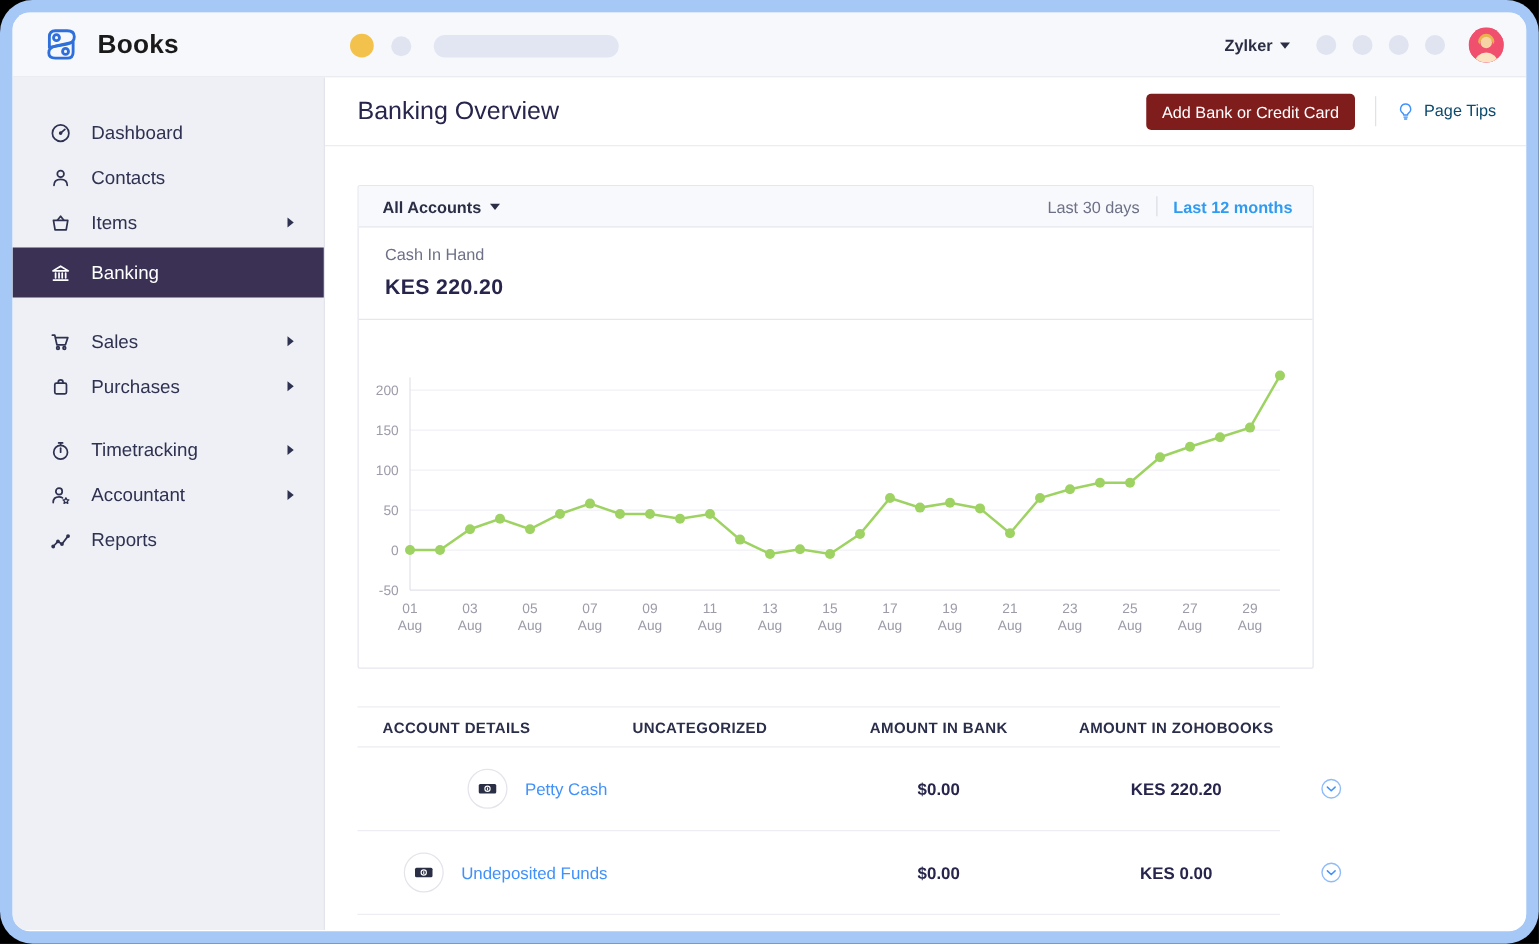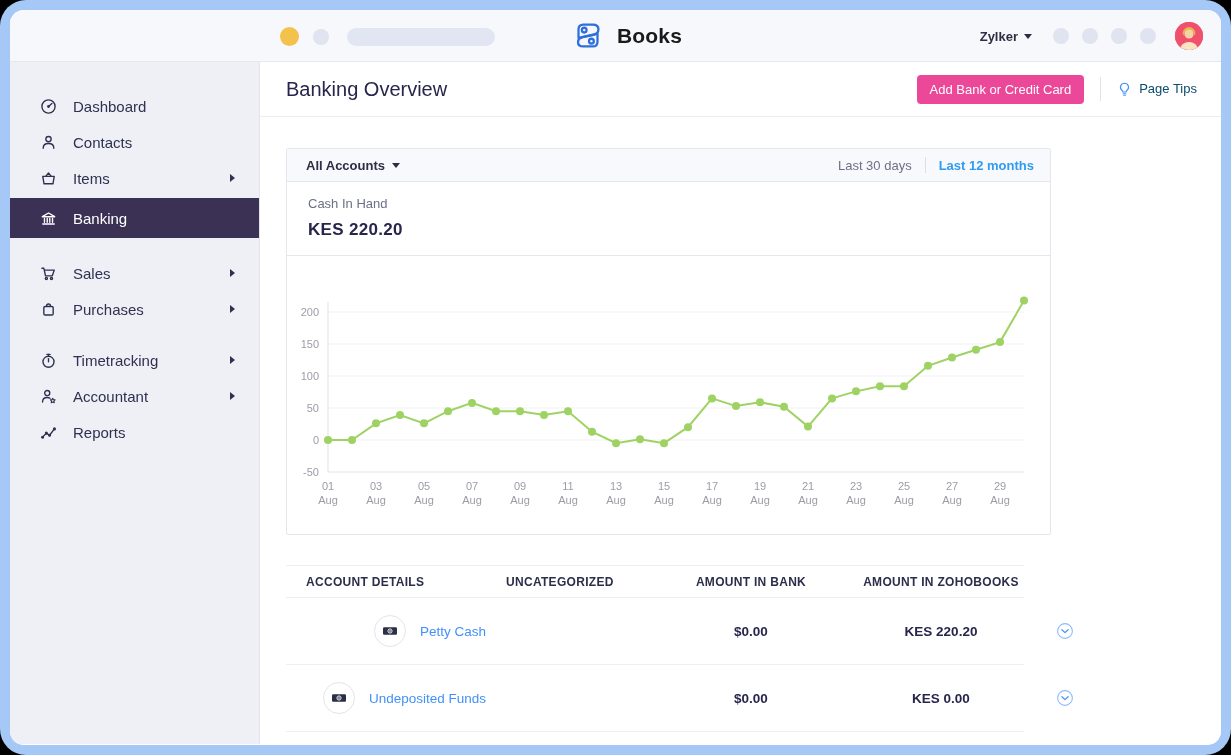--- a/index.html
+++ b/index.html
@@ -1,21 +1,21 @@
 <!DOCTYPE html>
 <html><head>
 <meta charset="utf-8">
 <style>
   * { margin:0; padding:0; box-sizing:border-box; }
   html,body { width:1231px; height:755px; background:#000; font-family:"Liberation Sans", sans-serif; overflow:hidden; }
   .frame { position:absolute; inset:0; width:1231px; height:755px; background:#a6c8f6; border-radius:26px; }
   .window { position:absolute; left:10px; top:10px; width:1211px; height:735px; background:#fff; border-radius:14px; overflow:hidden; }
 
   
-  .topbar { position:relative; height:52px; background:#f7f8fb; border-bottom:1px solid #e7e8ef; display:flex; align-items:center;justify-content:center; }
+  .topbar { position:relative; height:52px; background:#f7f8fb; border-bottom:1px solid #e7e8ef; display:flex; align-items:center; }
   .brand { display:flex; align-items:center; gap:10px; padding-left:20px; }
   .brand-name { font-size:21px; font-weight:700; color:#1a1a1a; letter-spacing:.2px; }
   .deco-dot-yellow { position:absolute; left:270px; top:17px; width:19px; height:19px; border-radius:50%; background:#f2c24c; }
   .deco-dot-gray { position:absolute; left:303px; top:19px; width:16px; height:16px; border-radius:50%; background:#e0e3f0; }
   .deco-pill { position:absolute; left:337px; top:18px; width:148px; height:18px; border-radius:9px; background:#e2e6f3; }
   .top-right { position:absolute; right:18px; top:0; height:52px; display:flex; align-items:center; gap:13px; }
   .org { display:flex; align-items:center; gap:6px; font-size:13px; font-weight:700; color:#2b2e44; cursor:default; margin-right:8px; }
   .caret { width:0; height:0; border-left:4px solid transparent; border-right:4px solid transparent; border-top:5px solid currentColor; display:inline-block; }
   .top-icon { width:16px; height:16px; border-radius:50%; background:#e0e3f0; }
   .avatar { width:28px; height:28px; border-radius:50%; overflow:hidden; background:#f0506e; margin-left:6px; }
@@ -25,21 +25,21 @@
   .sidebar { width:250px; background:#eff0f6; border-right:1px solid #e3e4ec; padding-top:26px; flex-shrink:0; }
   .side-item { height:36px; display:flex; align-items:center; padding-left:30px; font-size:15px; color:#2e3150; cursor:pointer; position:relative; }
   .side-item .sicon { width:18px; height:18px; margin-right:15px; display:flex; align-items:center; }
   .side-item .arrow { position:absolute; right:24px; width:0; height:0; border-top:4px solid transparent; border-bottom:4px solid transparent; border-left:5px solid #2e3150; }
   .side-item.active { background:#3a3154; color:#fff; height:40px; margin:2px 0; }
   .side-gap { height:15px; }
 
   .main { flex:1; background:#fff; position:relative; }
   .main-header { height:55px; display:flex; align-items:center; padding:0 24px 0 26px; border-bottom:1px solid #ececf2; }
   .page-title { font-size:20px; font-weight:500; color:#27254c; flex:1; }
-  .btn-red { background:#ec4899; color:#fff; font-size:13px; border:none; border-radius:4px; padding:7px 13px; cursor:pointer; font-family:inherit; }
+  .btn-red { background:#7f1d1d; color:#fff; font-size:13px; border:none; border-radius:4px; padding:7px 13px; cursor:pointer; font-family:inherit; }
   .vdiv { width:1px; height:24px; background:#e0e1e9; margin:0 16px; }
   .page-tips { display:flex; gap:7px; color:#0c4a6e; font-size:13px; cursor:pointer; }
 
   
   .panel { margin:31px 0 0 26px; width:765px; border:1px solid #e6e7ee; border-radius:2px; }
   .panel-head { height:33px; background:#f8f9fc; border-bottom:1px solid #e6e7ee; display:flex; align-items:center; padding:0 16px 0 19px; }
   .acct-filter { display:flex; align-items:center; gap:7px; font-size:13px; font-weight:700; color:#2b2e44; cursor:pointer; flex:1; }
   .range { font-size:13px; color:#6d7086; cursor:pointer; }
   .range-div { width:1px; height:16px; background:#dcdde5; margin:0 13px; }
   .range.active { color:#2f9bf1; font-weight:700; }

